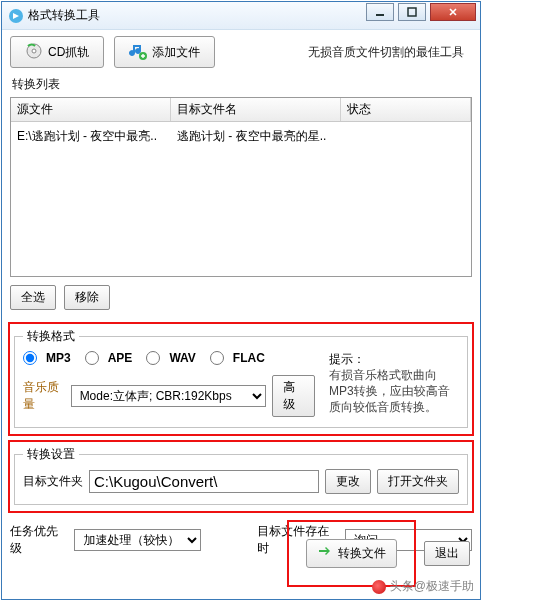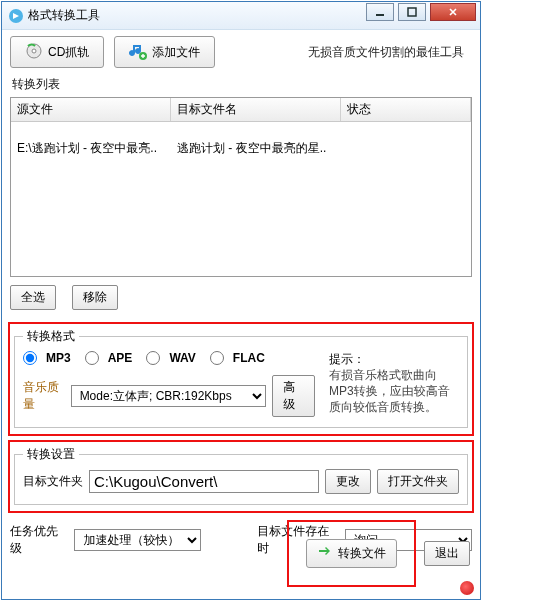--- a/index.html
+++ b/index.html
@@ -16,26 +16,26 @@
 .btn{background:linear-gradient(#fefefe,#e9e9e9);border:1px solid #9a9a9a;border-radius:3px;padding:4px 10px;display:inline-flex;align-items:center;gap:5px;cursor:pointer}
 .btn.big{padding:6px 14px;height:32px}
 .tagline{margin-left:auto;color:#222;padding-right:8px}
 .listlabel{padding:2px 10px 4px;color:#111}
 .listbox{margin:0 8px;border:1px solid #9a9a9a;height:180px;background:#fff;overflow:hidden}
 .listhead{display:flex;background:linear-gradient(#fdfdfd,#ececec);border-bottom:1px solid #c9c9c9}
 .listhead div{padding:3px 6px;border-right:1px solid #d0d0d0}
 .listhead .c1{width:160px}
 .listhead .c2{width:170px}
 .listhead .c3{flex:1}
-.listrow{display:flex;padding:18px 0}
+.listrow{display:flex;padding:6px 0}
 .listrow div{padding:0 6px;white-space:nowrap;overflow:hidden}
 .listrow .c1{width:160px}
 .listrow .c2{width:170px}
 .listrow .c3{flex:1}
-.rowbtns{display:flex;gap:16px;padding:8px}
+.rowbtns{display:flex;gap:8px;padding:8px}
 .smbtn{background:linear-gradient(#fefefe,#e8e8e8);border:1px solid #8a8a8a;border-radius:2px;padding:3px 10px;cursor:pointer}
 .redbox{border:2px solid #e11;margin:4px 6px;padding:4px 2px 6px}
 fieldset{border:1px solid #c3c3c3;margin:0 2px;padding:6px 8px 10px}
 legend{padding:0 4px;color:#000}
 .fmtrow{display:flex;align-items:flex-start;gap:4px}
 .radiogrp{display:flex;gap:14px;align-items:center}
 .radiogrp label{display:flex;align-items:flex-start;gap:9px;font-size:15px;font-weight:bold}
 .radiogrp input{width:14px;height:14px}
 .qrow{display:flex;align-items:center;gap:6px;margin-top:10px}
 .qrow .lab{color:#a16207}
@@ -188,14 +188,15 @@
               <path d="M2 6h8l-2-2 1-1 4 4-4 4-1-1 2-2H2z" fill="#3ab54a"></path>
             </svg></span>
         <span>转换文件</span>
       </div>
     </div>
     <div class="smbtn">退出</div>
   </div>
 
   <div class="watermark">
     <span class="wicon"></span>
+    <span>头条@极速手助</span>
   </div>
 </div>
 
 </body></html>

